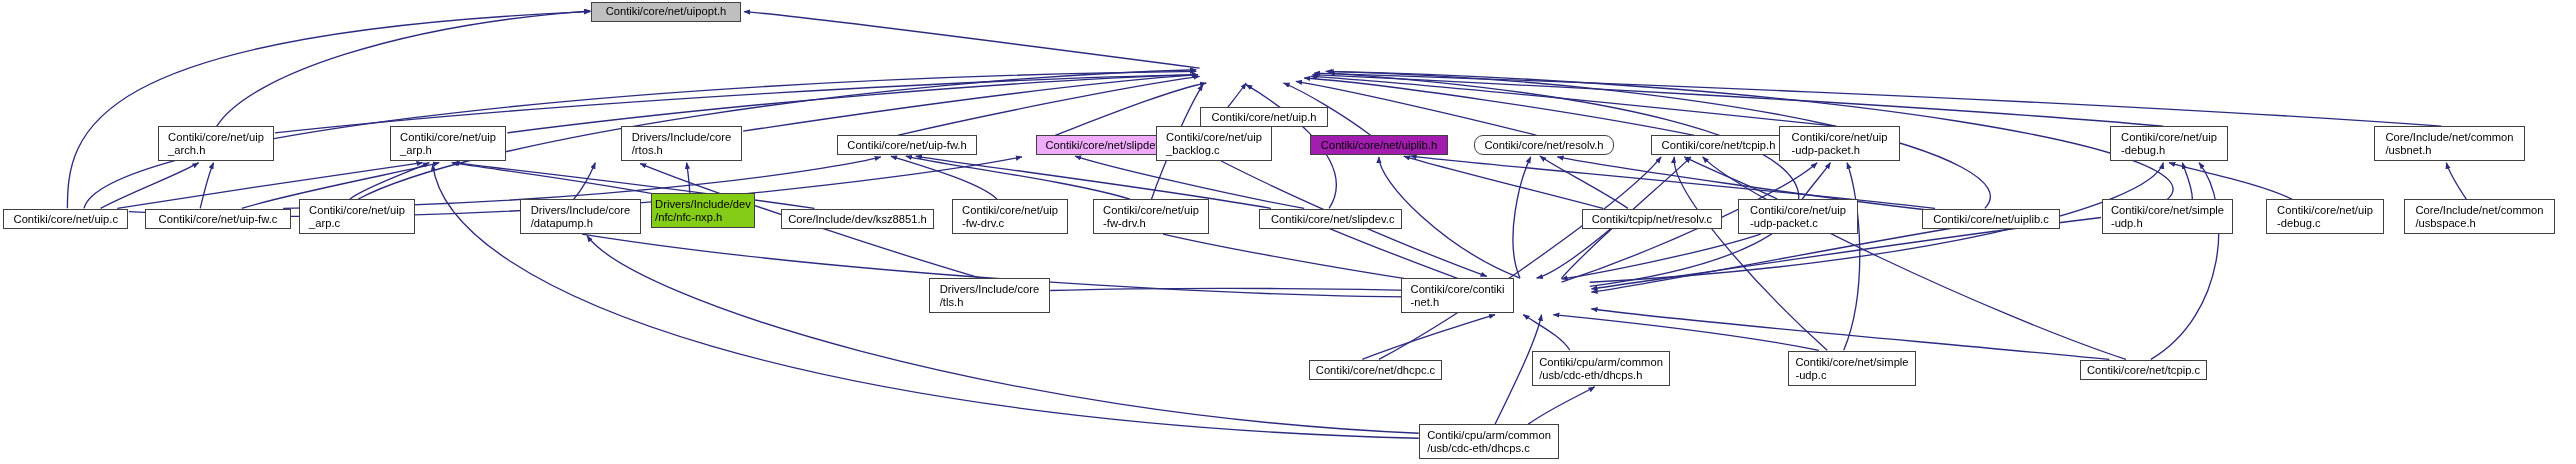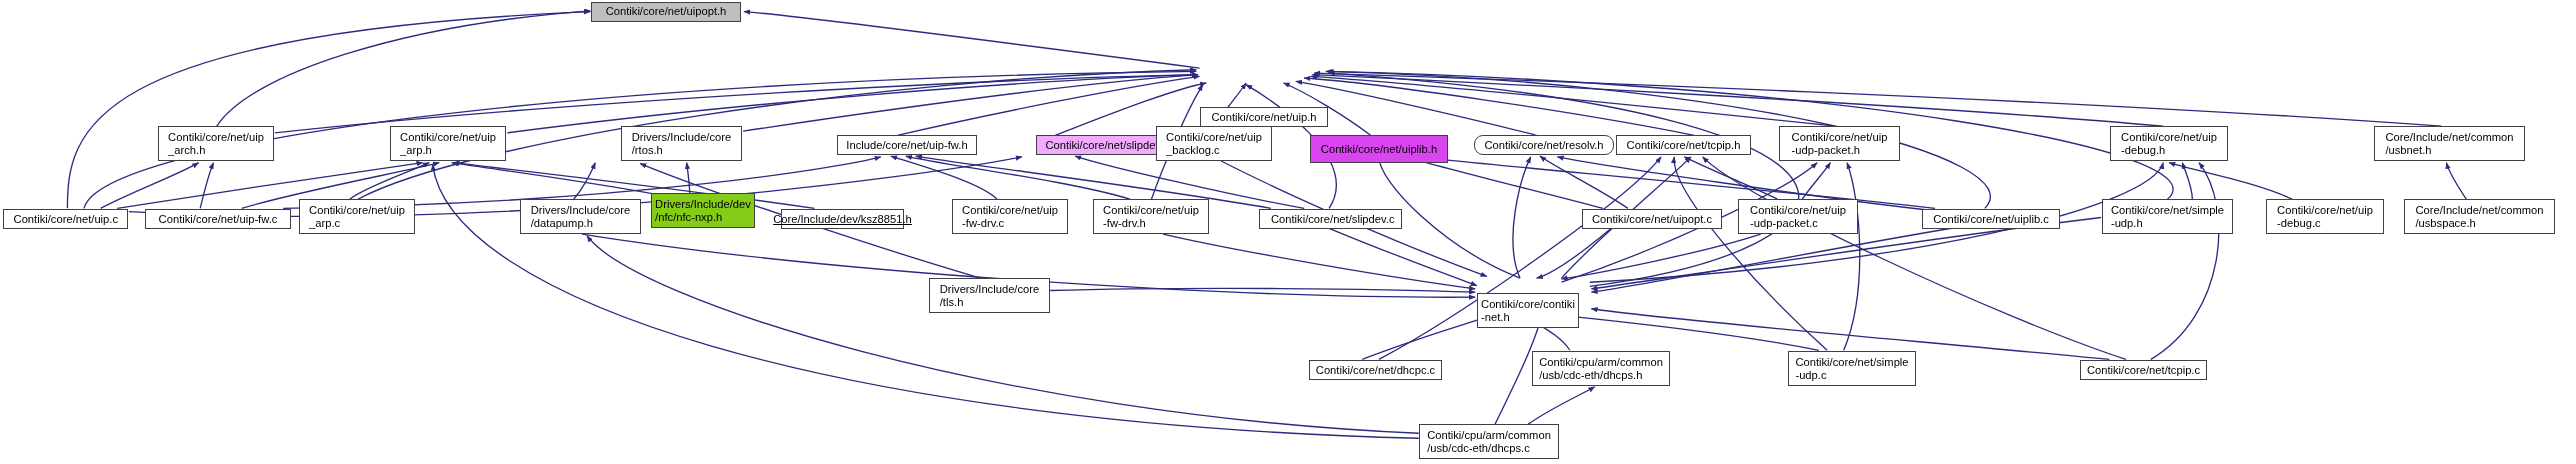--- a/index.html
+++ b/index.html
@@ -137,60 +137,60 @@
   </svg>
   <div id="node-layer">
       <div class="node root" style="left: 591px; top: 1.7px; width: 150px; height: 20px; background: rgb(191, 191, 191); border-color: rgb(64, 64, 64); color: rgb(0, 0, 0);">Contiki/core/net/uipopt.h</div>
       <div class="node current" style="left: 1200px; top: 63px; width: 128px; height: 20px; background: rgb(255, 255, 255); border-color: rgb(64, 64, 64); color: rgb(0, 0, 0); margin-top: 44px;">Contiki/core/net/uip.h</div>
       <div class="node" style="left: 158px; top: 126px; width: 116px; height: 35px; background: rgb(255, 255, 255); border-color: rgb(64, 64, 64); color: rgb(0, 0, 0);">Contiki/core/net/uip
 _arch.h</div>
       <div class="node" style="left: 390px; top: 126px; width: 116px; height: 35px; background: rgb(255, 255, 255); border-color: rgb(64, 64, 64); color: rgb(0, 0, 0);">Contiki/core/net/uip
 _arp.h</div>
       <div class="node" style="left: 621px; top: 126px; width: 121px; height: 35px; background: rgb(255, 255, 255); border-color: rgb(64, 64, 64); color: rgb(0, 0, 0);">Drivers/Include/core
 /rtos.h</div>
-      <div class="node" style="left: 837px; top: 135px; width: 140px; height: 20px; background: rgb(255, 255, 255); border-color: rgb(64, 64, 64); color: rgb(0, 0, 0);">Include/core/net/uip-fw.h</div>
+      <div class="node" style="left: 837px; top: 135px; width: 140px; height: 20px; background: rgb(255, 255, 255); border-color: rgb(64, 64, 64); color: rgb(0, 0, 0);">Contiki/core/net/uip-fw.h</div>
       <div class="node" style="left: 992px; top: 135px; width: 143px; height: 20px; background: #f0abfc; border-color: rgb(64, 64, 64); color: rgb(0, 0, 0); margin-left: 44px;">Contiki/core/net/slipdev.h</div>
       <div class="node" style="left: 1156px; top: 126px; width: 116px; height: 35px; background: rgb(255, 255, 255); border-color: rgb(64, 64, 64); color: rgb(0, 0, 0);">Contiki/core/net/uip
 _backlog.c</div>
-      <div class="node" style="left: 1310px; top: 135px; width: 138px; height: 28px; background: #d946ef; border-color: rgb(64, 64, 64); color: rgb(0, 0, 0);">Contiki/core/net/uiplib.h</div>
+      <div class="node" style="left: 1310px; top: 135px; width: 138px; height: 20px; background: #a21caf; border-color: rgb(64, 64, 64); color: rgb(0, 0, 0);">Contiki/core/net/uiplib.h</div>
       <div class="node" style="left: 1474px; top: 135px; width: 140px; height: 20px; background: rgb(255, 255, 255); border-color: rgb(64, 64, 64); color: rgb(0, 0, 0); border-radius: 9px;">Contiki/core/net/resolv.h</div>
-      <div class="node" style="left: 1616px; top: 135px; width: 135px; height: 20px; background: rgb(255, 255, 255); border-color: rgb(64, 64, 64); color: rgb(0, 0, 0);">Contiki/core/net/tcpip.h</div>
+      <div class="node" style="left: 1651px; top: 135px; width: 135px; height: 20px; background: rgb(255, 255, 255); border-color: rgb(64, 64, 64); color: rgb(0, 0, 0);">Contiki/core/net/tcpip.h</div>
       <div class="node" style="left: 1779px; top: 126px; width: 121px; height: 35px; background: rgb(255, 255, 255); border-color: rgb(64, 64, 64); color: rgb(0, 0, 0);">Contiki/core/net/uip
 -udp-packet.h</div>
       <div class="node" style="left: 2110px; top: 126px; width: 118px; height: 35px; background: rgb(255, 255, 255); border-color: rgb(64, 64, 64); color: rgb(0, 0, 0);">Contiki/core/net/uip
 -debug.h</div>
       <div class="node" style="left: 2374px; top: 126px; width: 151px; height: 35px; background: rgb(255, 255, 255); border-color: rgb(64, 64, 64); color: rgb(0, 0, 0);">Core/Include/net/common
 /usbnet.h</div>
       <div class="node" style="left: 3.3px; top: 209px; width: 125px; height: 20px; background: rgb(255, 255, 255); border-color: rgb(64, 64, 64); color: rgb(0, 0, 0);">Contiki/core/net/uip.c</div>
       <div class="node" style="left: 145px; top: 209px; width: 146px; height: 20px; background: rgb(255, 255, 255); border-color: rgb(64, 64, 64); color: rgb(0, 0, 0);">Contiki/core/net/uip-fw.c</div>
       <div class="node" style="left: 299px; top: 199px; width: 116px; height: 35px; background: rgb(255, 255, 255); border-color: rgb(64, 64, 64); color: rgb(0, 0, 0);">Contiki/core/net/uip
 _arp.c</div>
       <div class="node" style="left: 520px; top: 199px; width: 121px; height: 35px; background: rgb(255, 255, 255); border-color: rgb(64, 64, 64); color: rgb(0, 0, 0);">Drivers/Include/core
 /datapump.h</div>
       <div class="node" style="left: 651px; top: 193px; width: 104px; height: 35px; background: #84cc16; border-color: rgb(64, 64, 64); color: rgb(0, 0, 0);">Drivers/Include/dev
 /nfc/nfc-nxp.h</div>
-      <div class="node" style="left: 781px; top: 209px; width: 123px; height: 20px; background: rgb(255, 255, 255); border-color: rgb(64, 64, 64); color: rgb(0, 0, 0); text-decoration: underline;">Core/Include/dev/ksz8851.h</div>
+      <div class="node" style="left: 781px; top: 209px; width: 153px; height: 20px; background: rgb(255, 255, 255); border-color: rgb(64, 64, 64); color: rgb(0, 0, 0);">Core/Include/dev/ksz8851.h</div>
       <div class="node" style="left: 952px; top: 199px; width: 116px; height: 35px; background: rgb(255, 255, 255); border-color: rgb(64, 64, 64); color: rgb(0, 0, 0);">Contiki/core/net/uip
 -fw-drv.c</div>
       <div class="node" style="left: 1093px; top: 199px; width: 116px; height: 35px; background: rgb(255, 255, 255); border-color: rgb(64, 64, 64); color: rgb(0, 0, 0);">Contiki/core/net/uip
 -fw-drv.h</div>
       <div class="node" style="left: 1259px; top: 209px; width: 143px; height: 20px; background: rgb(255, 255, 255); border-color: rgb(64, 64, 64); color: rgb(0, 0, 0); padding-left: 7px;">Contiki/core/net/slipdev.c</div>
-      <div class="node" style="left: 1582px; top: 209px; width: 140px; height: 20px; background: rgb(255, 255, 255); border-color: rgb(64, 64, 64); color: rgb(0, 0, 0);">Contiki/core/net/uipopt.c</div>
+      <div class="node" style="left: 1582px; top: 209px; width: 140px; height: 20px; background: rgb(255, 255, 255); border-color: rgb(64, 64, 64); color: rgb(0, 0, 0);">Contiki/tcpip/net/resolv.c</div>
       <div class="node" style="left: 1738px; top: 199px; width: 120px; height: 35px; background: rgb(255, 255, 255); border-color: rgb(64, 64, 64); color: rgb(0, 0, 0);">Contiki/core/net/uip
 -udp-packet.c</div>
       <div class="node" style="left: 1922px; top: 209px; width: 138px; height: 20px; background: rgb(255, 255, 255); border-color: rgb(64, 64, 64); color: rgb(0, 0, 0);">Contiki/core/net/uiplib.c</div>
       <div class="node" style="left: 2102px; top: 199px; width: 131px; height: 35px; background: rgb(255, 255, 255); border-color: rgb(64, 64, 64); color: rgb(0, 0, 0);">Contiki/core/net/simple
 -udp.h</div>
       <div class="node" style="left: 2266px; top: 199px; width: 118px; height: 35px; background: rgb(255, 255, 255); border-color: rgb(64, 64, 64); color: rgb(0, 0, 0);">Contiki/core/net/uip
 -debug.c</div>
       <div class="node" style="left: 2404px; top: 199px; width: 151px; height: 35px; background: rgb(255, 255, 255); border-color: rgb(64, 64, 64); color: rgb(0, 0, 0);">Core/Include/net/common
 /usbspace.h</div>
       <div class="node" style="left: 929px; top: 278px; width: 121px; height: 35px; background: rgb(255, 255, 255); border-color: rgb(64, 64, 64); color: rgb(0, 0, 0);">Drivers/Include/core
 /tls.h</div>
-      <div class="node" style="left: 1477px; top: 278px; width: 102px; height: 35px; background: rgb(255, 255, 255); border-color: rgb(64, 64, 64); color: rgb(0, 0, 0); margin-top: 15px;">Contiki/core/contiki
+      <div class="node" style="left: 1401px; top: 278px; width: 113px; height: 35px; background: rgb(255, 255, 255); border-color: rgb(64, 64, 64); color: rgb(0, 0, 0);">Contiki/core/contiki
 -net.h</div>
       <div class="node" style="left: 1309px; top: 360px; width: 133px; height: 20px; background: rgb(255, 255, 255); border-color: rgb(64, 64, 64); color: rgb(0, 0, 0);">Contiki/core/net/dhcpc.c</div>
       <div class="node" style="left: 1532px; top: 351px; width: 138px; height: 35px; background: rgb(255, 255, 255); border-color: rgb(64, 64, 64); color: rgb(0, 0, 0);">Contiki/cpu/arm/common
 /usb/cdc-eth/dhcps.h</div>
       <div class="node" style="left: 1788px; top: 351px; width: 128px; height: 35px; background: rgb(255, 255, 255); border-color: rgb(64, 64, 64); color: rgb(0, 0, 0);">Contiki/core/net/simple
 -udp.c</div>
       <div class="node" style="left: 2080px; top: 360px; width: 127px; height: 20px; background: rgb(255, 255, 255); border-color: rgb(64, 64, 64); color: rgb(0, 0, 0);">Contiki/core/net/tcpip.c</div>
       <div class="node" style="left: 1419px; top: 424px; width: 140px; height: 35px; background: rgb(255, 255, 255); border-color: rgb(64, 64, 64); color: rgb(0, 0, 0);">Contiki/cpu/arm/common
 /usb/cdc-eth/dhcps.c</div>
     </div>

